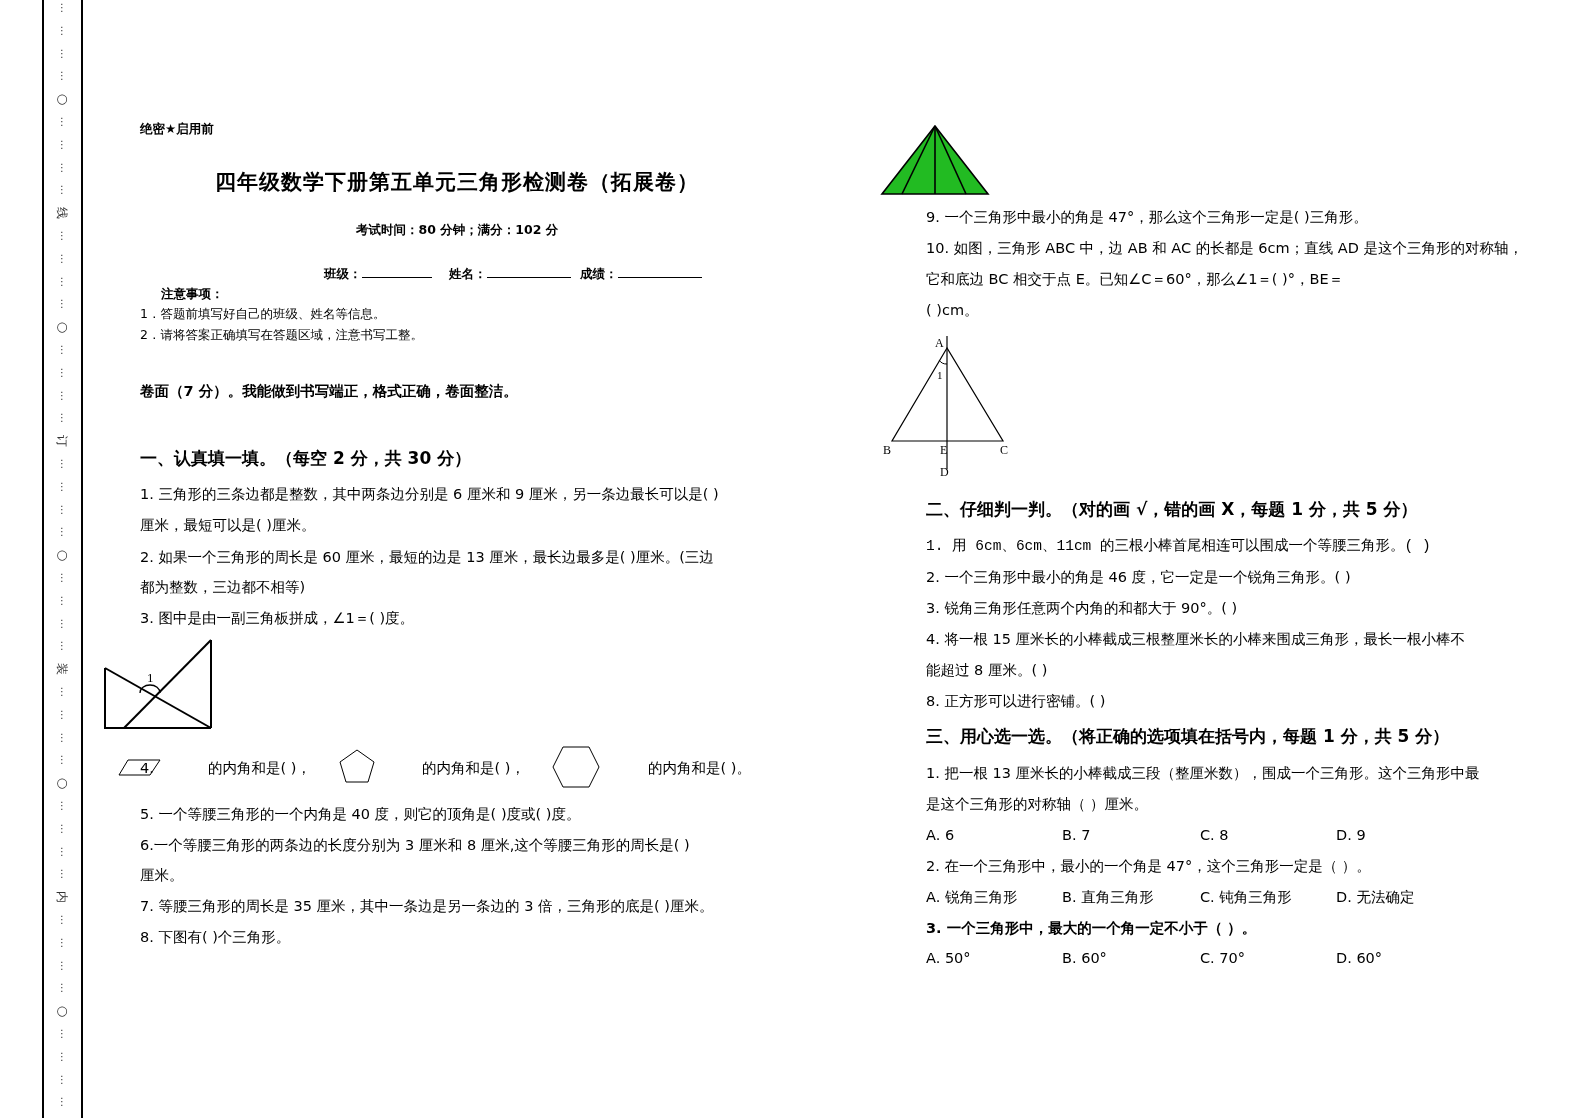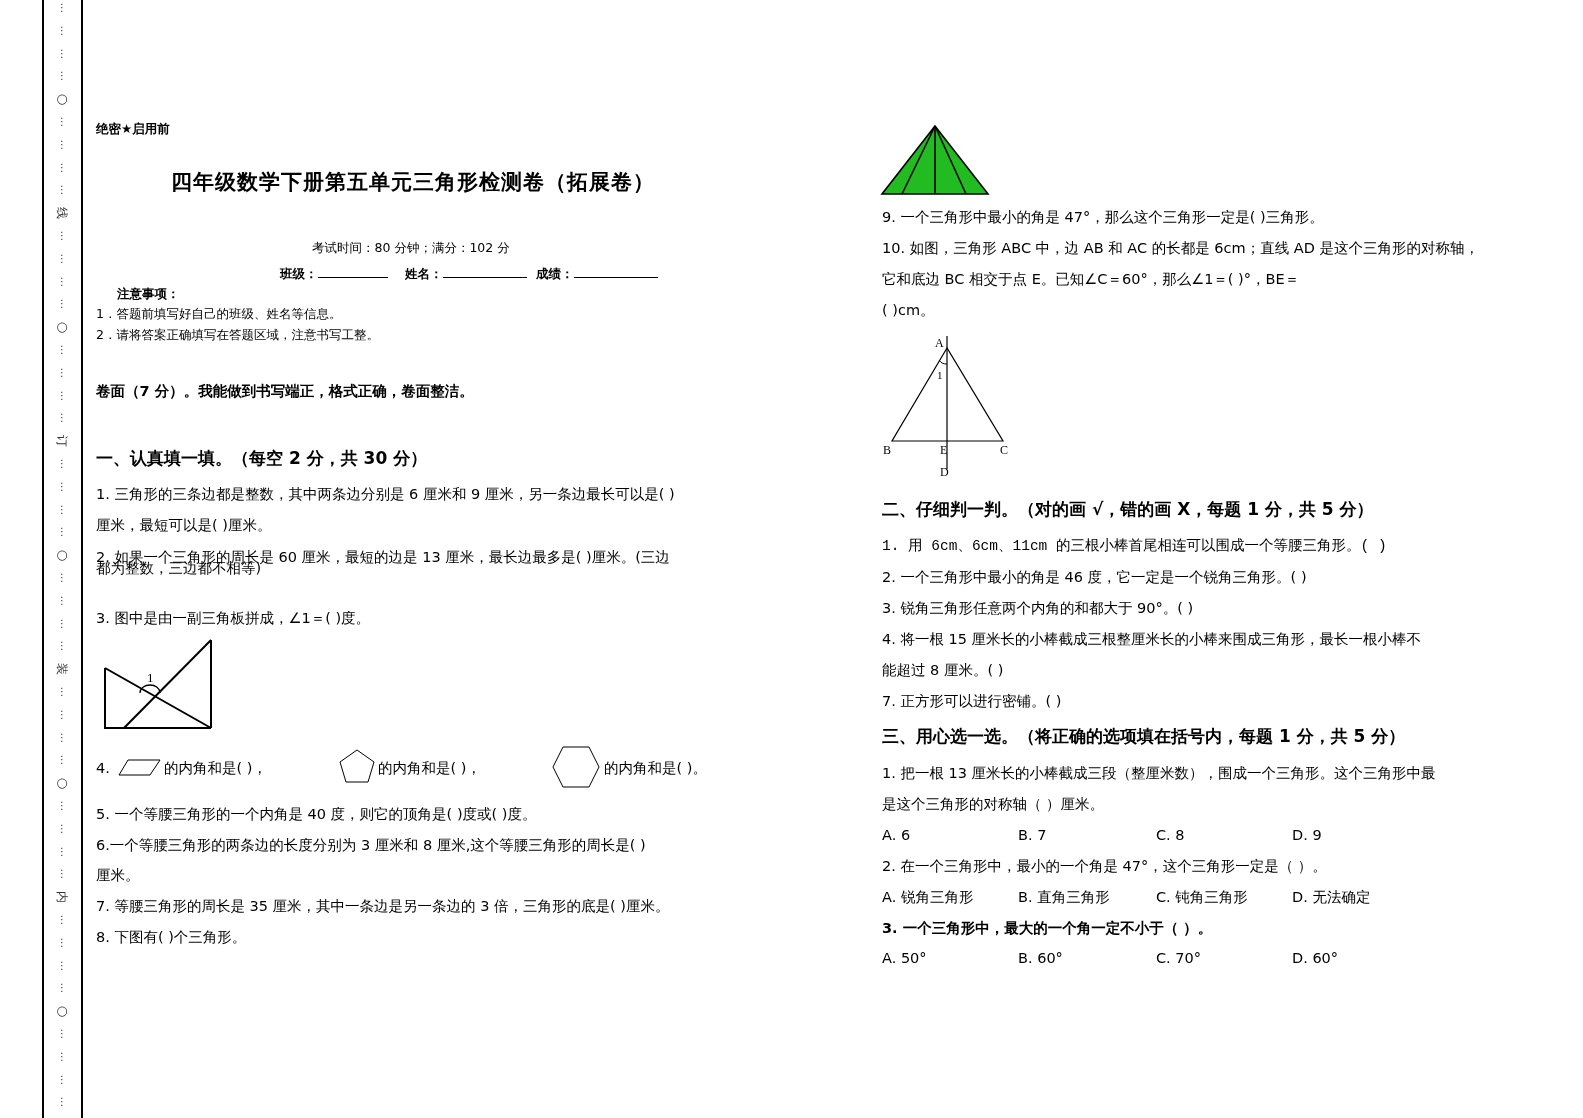--- a/index.html
+++ b/index.html
@@ -6,21 +6,21 @@
   body { width:1583px; height:1118px; position:relative; overflow:hidden;
          font-family:"DejaVu Sans", "Liberation Sans", sans-serif; color:#000; }
   .binding { position:absolute; left:0; top:0; width:82px; height:1118px; }
   .binding .line-left { position:absolute; left:42px; top:0; width:1.5px; height:1118px; background:#000; }
   .binding .line-right { position:absolute; left:81px; top:0; width:1.5px; height:1118px; background:#000; }
   .binding .marks { position:absolute; left:50px; top:0; width:24px; height:1118px; }
   .mark { position:absolute; left:0; width:24px; text-align:center; font-size:11px; line-height:12px; color:#333; }
   .mark.dots { font-size:10px; letter-spacing:0; }
   .mark.circle { font-size:13px; }
   .mark.char { font-size:12px; transform:rotate(90deg); }
-  .t { position:absolute; white-space:nowrap; font-size:14.5px; line-height:20px; }
+  .t { position:absolute; white-space:nowrap; font-size:14.5px; line-height:20px;margin-left:44px; }
   .small { font-size:12.5px; }
   .bold { font-weight:bold; }
   .title { font-size:21px; font-weight:bold; letter-spacing:1px; }
   .section { font-size:17px; font-weight:bold; }
   .blank-line { display:inline-block; border-bottom:1px solid #000; height:14px; vertical-align:baseline; }
   svg { position:absolute; overflow:visible; }
 </style>
 </head>
 <body>
 
@@ -75,21 +75,21 @@
       <div class="mark circle" style="top: 1005.2px;">○</div>
       <div class="mark dots" style="top: 1028px;">⋮</div>
       <div class="mark dots" style="top: 1050.8px;">⋮</div>
       <div class="mark dots" style="top: 1073.6px;">⋮</div>
       <div class="mark dots" style="top: 1096.4px;">⋮</div>
     </div>
 </div>
 
 <div class="t small bold" style="left:96px; top:119px;">绝密★启用前</div>
 <div class="t title" style="left:171px; top:172px;">四年级数学下册第五单元三角形检测卷（拓展卷）</div>
-<div class="t small" style="left:312px; top:238px;">考试时间：80 分钟；满分：102 分</div>
+<div class="t small" style="left:312px; top:220px;font-weight:bold;">考试时间：80 分钟；满分：102 分</div>
 
 <div class="t small bold" style="left:280px; top:263px;">
   <span>班级：</span><span class="blank-line" style="width:70px;"></span>
 </div>
 <div class="t small bold" style="left:405px; top:263px;">
   <span>姓名：</span><span class="blank-line" style="width:84px;"></span>
 </div>
 <div class="t small bold" style="left:536px; top:263px;">
   <span>成绩：</span><span class="blank-line" style="width:84px;"></span>
 </div>
@@ -97,21 +97,21 @@
 <div class="t small bold" style="left:117px; top:284px;">注意事项：</div>
 <div class="t small" style="left:96px; top:304px;">1．答题前填写好自己的班级、姓名等信息。</div>
 <div class="t small" style="left:96px; top:325px;">2．请将答案正确填写在答题区域，注意书写工整。</div>
 
 <div class="t bold" style="left:96px; top:381px;">卷面（7 分）。我能做到书写端正，格式正确，卷面整洁。</div>
 
 <div class="t section" style="left:96px; top:448px;">一、认真填一填。（每空 2 分，共 30 分）</div>
 <div class="t" style="left:96px; top:484px;">1. 三角形的三条边都是整数，其中两条边分别是 6 厘米和 9 厘米，另一条边最长可以是(            )</div>
 <div class="t" style="left:96px; top:515px;">厘米，最短可以是(          )厘米。</div>
 <div class="t" style="left:96px; top:547px;">2. 如果一个三角形的周长是 60 厘米，最短的边是 13 厘米，最长边最多是(          )厘米。(三边</div>
-<div class="t" style="left:96px; top:558px;">都为整数，三边都不相等)</div>
+<div class="t" style="left:96px; top:577px;">都为整数，三边都不相等)</div>
 <div class="t" style="left:96px; top:608px;">3. 图中是由一副三角板拼成，∠1＝(          )度。</div>
 
 <svg style="left:100px; top:638px;" width="116" height="95" viewBox="0 0 116 95">
   <polyline points="5,30 5,90 111,90" fill="none" stroke="#000" stroke-width="2"></polyline>
   <line x1="5" y1="30" x2="111" y2="90" stroke="#000" stroke-width="2"></line>
   <line x1="111" y1="2" x2="111" y2="90" stroke="#000" stroke-width="2"></line>
   <line x1="111" y1="2" x2="24" y2="90" stroke="#000" stroke-width="2"></line>
   <path d="M 40 55 A 10 8 0 0 1 60 55" fill="none" stroke="#000" stroke-width="1.3"></path>
   <text x="47" y="44" font-family="Liberation Serif, serif" font-size="13">1</text>
 </svg>
@@ -159,21 +159,21 @@
   <text x="122" y="120" font-family="Liberation Serif, serif" font-size="12">C</text>
   <text x="62" y="142" font-family="Liberation Serif, serif" font-size="12">D</text>
 </svg>
 
 <div class="t section" style="left:882px; top:499px;">二、仔细判一判。（对的画 √，错的画 X，每题 1 分，共 5 分）</div>
 <div class="t" style="left:882px; top:536px;font-family:Liberation Mono, monospace;">1. 用 6cm、6cm、11cm 的三根小棒首尾相连可以围成一个等腰三角形。(          )</div>
 <div class="t" style="left:882px; top:567px;">2. 一个三角形中最小的角是 46 度，它一定是一个锐角三角形。(          )</div>
 <div class="t" style="left:882px; top:598px;">3. 锐角三角形任意两个内角的和都大于 90°。(          )</div>
 <div class="t" style="left:882px; top:629px;">4. 将一根 15 厘米长的小棒截成三根整厘米长的小棒来围成三角形，最长一根小棒不</div>
 <div class="t" style="left:882px; top:660px;">能超过 8 厘米。(        )</div>
-<div class="t" style="left:882px; top:691px;">7. 正方形可以进行密铺。(        )</div>
+<div class="t" style="left:882px; top:691px;">8. 正方形可以进行密铺。(        )</div>
 
 <div class="t section" style="left:882px; top:726px;">三、用心选一选。（将正确的选项填在括号内，每题 1 分，共 5 分）</div>
 <div class="t" style="left:882px; top:763px;">1. 把一根 13 厘米长的小棒截成三段（整厘米数），围成一个三角形。这个三角形中最</div>
 <div class="t" style="left:882px; top:794px;">是这个三角形的对称轴（          ）厘米。</div>
 <div class="t" style="left:882px; top:825px;">A. 6</div>
 <div class="t" style="left:1018px; top:825px;">B. 7</div>
 <div class="t" style="left:1156px; top:825px;">C. 8</div>
 <div class="t" style="left:1292px; top:825px;">D. 9</div>
 <div class="t" style="left:882px; top:856px;">2. 在一个三角形中，最小的一个角是 47°，这个三角形一定是（          ）。</div>
 <div class="t" style="left:882px; top:887px;">A. 锐角三角形</div>

